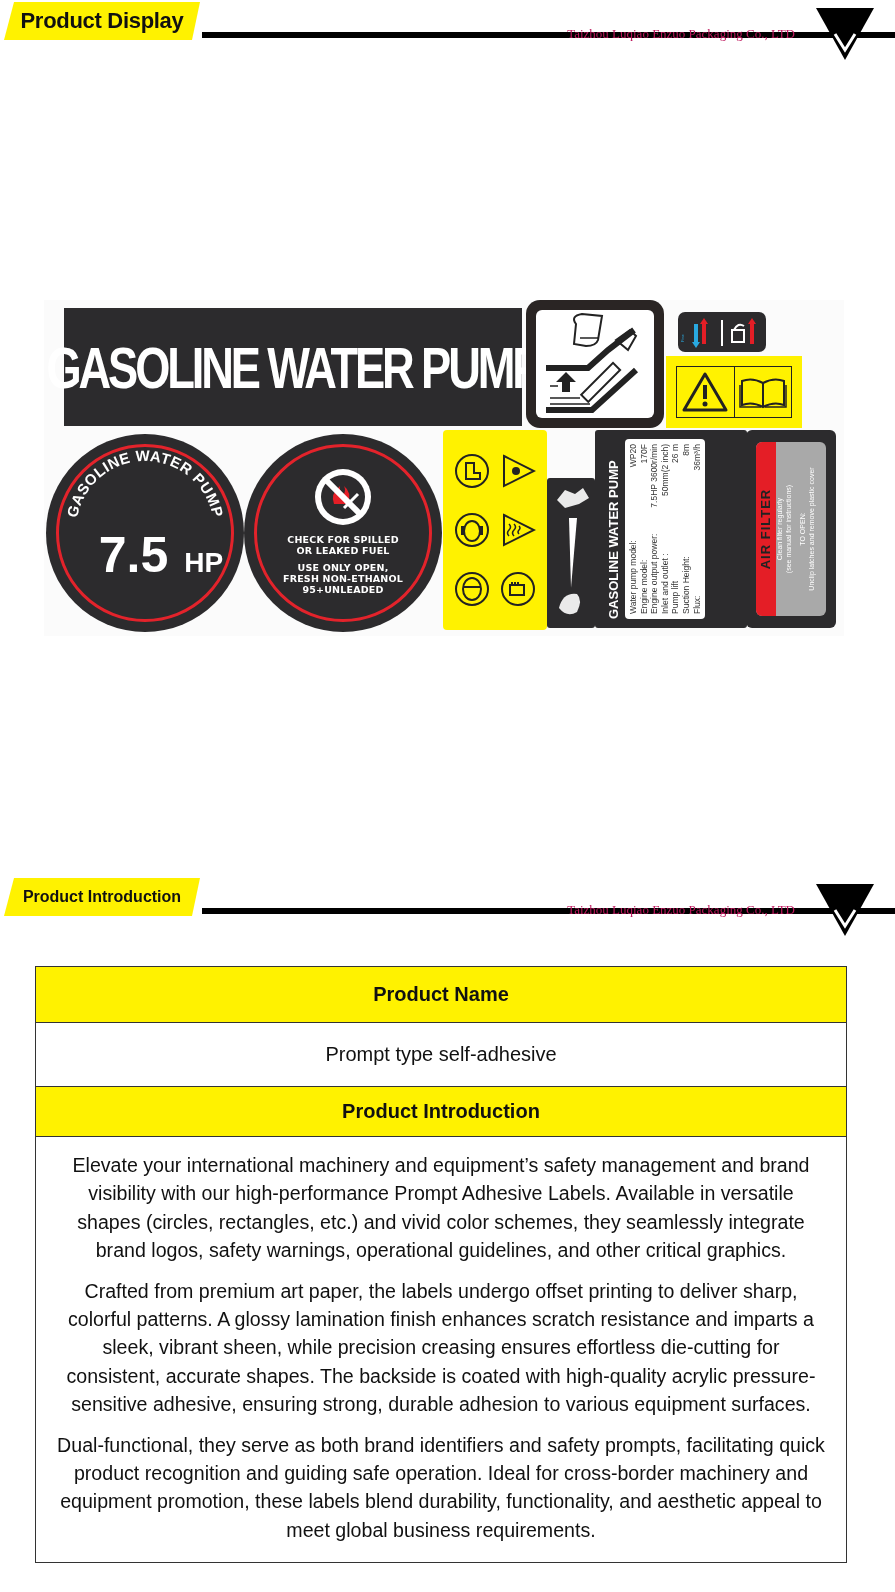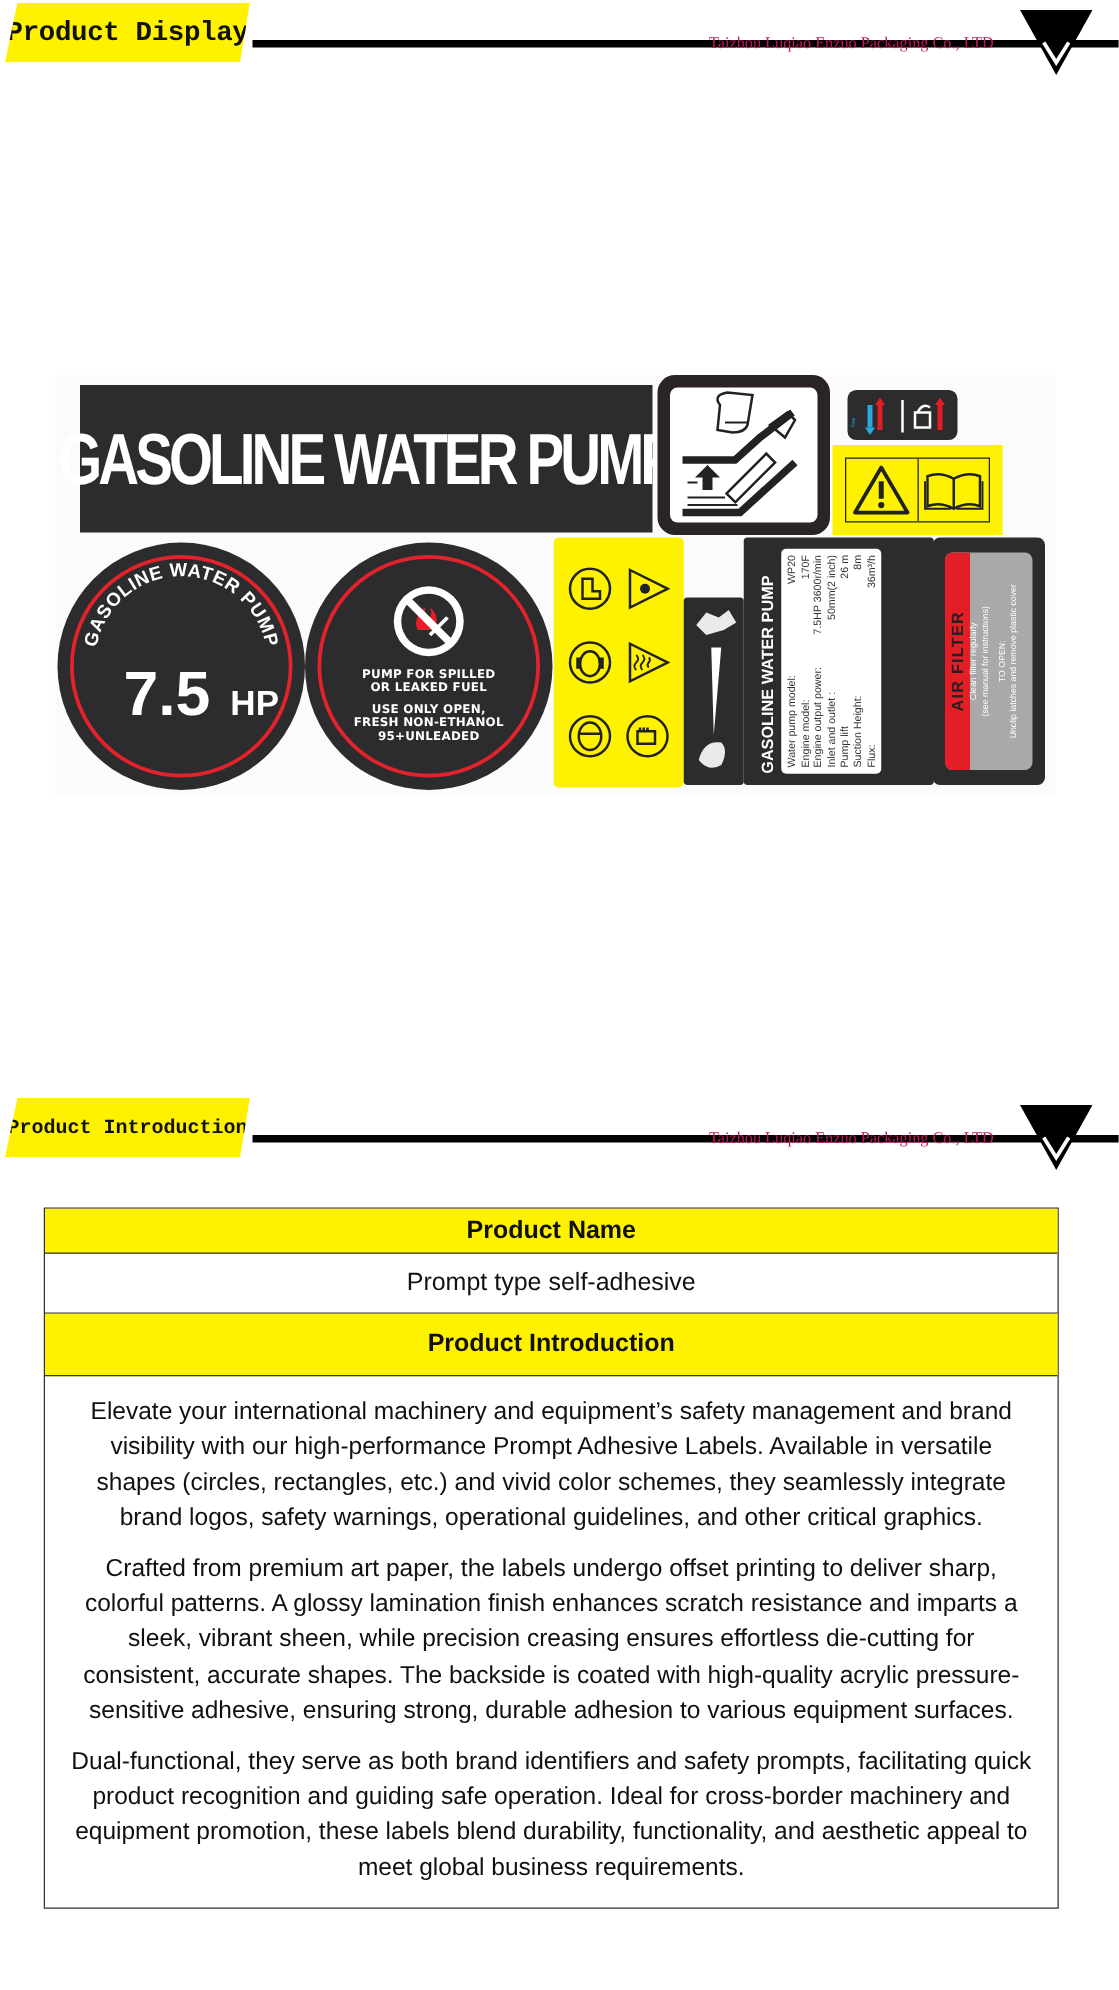--- a/index.html
+++ b/index.html
@@ -2,25 +2,25 @@
 <html><head>
 <meta charset="utf-8">
 <style>
   * { box-sizing: border-box; margin: 0; padding: 0; }
   html, body { width: 895px; height: 1592px; background: #ffffff; overflow: hidden; }
   body { position: relative; font-family: "Liberation Sans", sans-serif; color: #111; }
 
   
   .sec-header { position: absolute; left: 0; width: 895px; height: 62px; }
   .sec-tag {
-    position: absolute; left: 4px; top: 2px; height: 48px; width: 196px;
+    position: absolute; left: 4px; top: 2px; height: 38px; width: 196px;
     background: #fff200;
     clip-path: polygon(10px 0, 100% 0, calc(100% - 8px) 100%, 0 100%);
     display: flex; align-items: center; justify-content: center;
-    font-weight: bold; color: #111; font-family: Liberation Mono, monospace;
+    font-weight: bold; color: #111;
   }
   .sec-tag.display { font-size: 22px; letter-spacing: -0.3px; }
   .sec-tag.intro { font-size: 16px; }
   .sec-line { position: absolute; left: 202px; right: 0; top: 32px; height: 6px; background: #000; }
   .sec-company {
     position: absolute; right: 100px; top: 26px;
     font-family: Liberation Serif, serif; font-size: 13px; color: #be185d;
   }
   .sec-logo { position: absolute; left: 816px; top: 6px; width: 58px; height: 54px; }
 
@@ -62,23 +62,23 @@
   .spec-row { display: flex; justify-content: space-between; white-space: nowrap; }
   .air-lbl { left: 702px; top: 130px; width: 90px; height: 198px; background: #2c2b2d; border-radius: 6px; padding: 12px 10px; }
   .air-inner { position: relative; width: 100%; height: 100%; border-radius: 6px; overflow: hidden; background: #a9a9a9; }
   .air-red { position: absolute; left: 0; top: 0; bottom: 0; width: 20px; background: #e41e26; }
   .air-rot { position: absolute; left: 50%; top: 50%; width: 170px; height: 70px; transform: translate(-50%, -50%) rotate(-90deg); text-align: center; }
   .air-title { color: #222; font-weight: bold; font-size: 13px; letter-spacing: 1px; height: 20px; line-height: 20px; }
   .air-txt { color: #fff; font-size: 7px; line-height: 8.5px; }
 
   
   .intro-table { position: absolute; left: 35px; top: 966px; width: 812px; border: 1.5px solid #333; }
-  .row-head { background: #fff200; height: 36px; display: flex; align-items: center; justify-content: center; font-weight: bold; font-size: 20px; border-bottom: 1.5px solid #333; }
+  .row-head { background: #fff200; height: 56px; display: flex; align-items: center; justify-content: center; font-weight: bold; font-size: 20px; border-bottom: 1.5px solid #333; }
   .row-head.second { height: 50px; }
-  .row-val { height: 48px; display: flex; align-items: center; justify-content: center; font-size: 20px; border-bottom: 1.5px solid #333; }
+  .row-val { height: 64px; display: flex; align-items: center; justify-content: center; font-size: 20px; border-bottom: 1.5px solid #333; }
   .row-body { padding: 2px 8px 6px; text-align: center; font-size: 19.6px; line-height: 28.4px; color: #111; }
   .row-body p { margin: 12px; }
 </style>
 </head>
 <body>
 
 <div class="sec-header" style="top:0;">
   <div class="sec-tag display">Product Display</div>
   <div class="sec-line"></div>
   <div class="sec-company">Taizhou Luqiao Enzuo Packaging Co., LTD</div>
@@ -161,21 +161,21 @@
   <div class="lbl circle c2">
     <div class="ring"></div>
     <svg width="66" height="66" viewBox="0 0 66 66" style="position:absolute;left:66px;top:30px;">
       <circle cx="33" cy="33" r="28" fill="#fff"></circle>
       <circle cx="33" cy="33" r="22" fill="#2c2b2d"></circle>
       <path d="M24 40 q-4 -10 6 -18 q-1 6 4 8 q2 -4 0 -8 q8 6 4 18 z" fill="#e41e26"></path>
       <path d="M34 44 l14 -14" stroke="#fff" stroke-width="3"></path>
       <line x1="15" y1="15" x2="51" y2="51" stroke="#fff" stroke-width="6"></line>
     </svg>
     <div class="fuel-text" style="top:100px;">
-      <div>PUMP FOR SPILLED</div>
+      <div>CHECK FOR SPILLED</div>
       <div>OR LEAKED FUEL</div>
     </div>
     <div class="fuel-text" style="top:128px;">
       <div>USE ONLY OPEN,</div>
       <div>FRESH NON-ETHANOL</div>
       <div>95+UNLEADED</div>
     </div>
   </div>
 
   <div class="lbl ppe-lbl">

